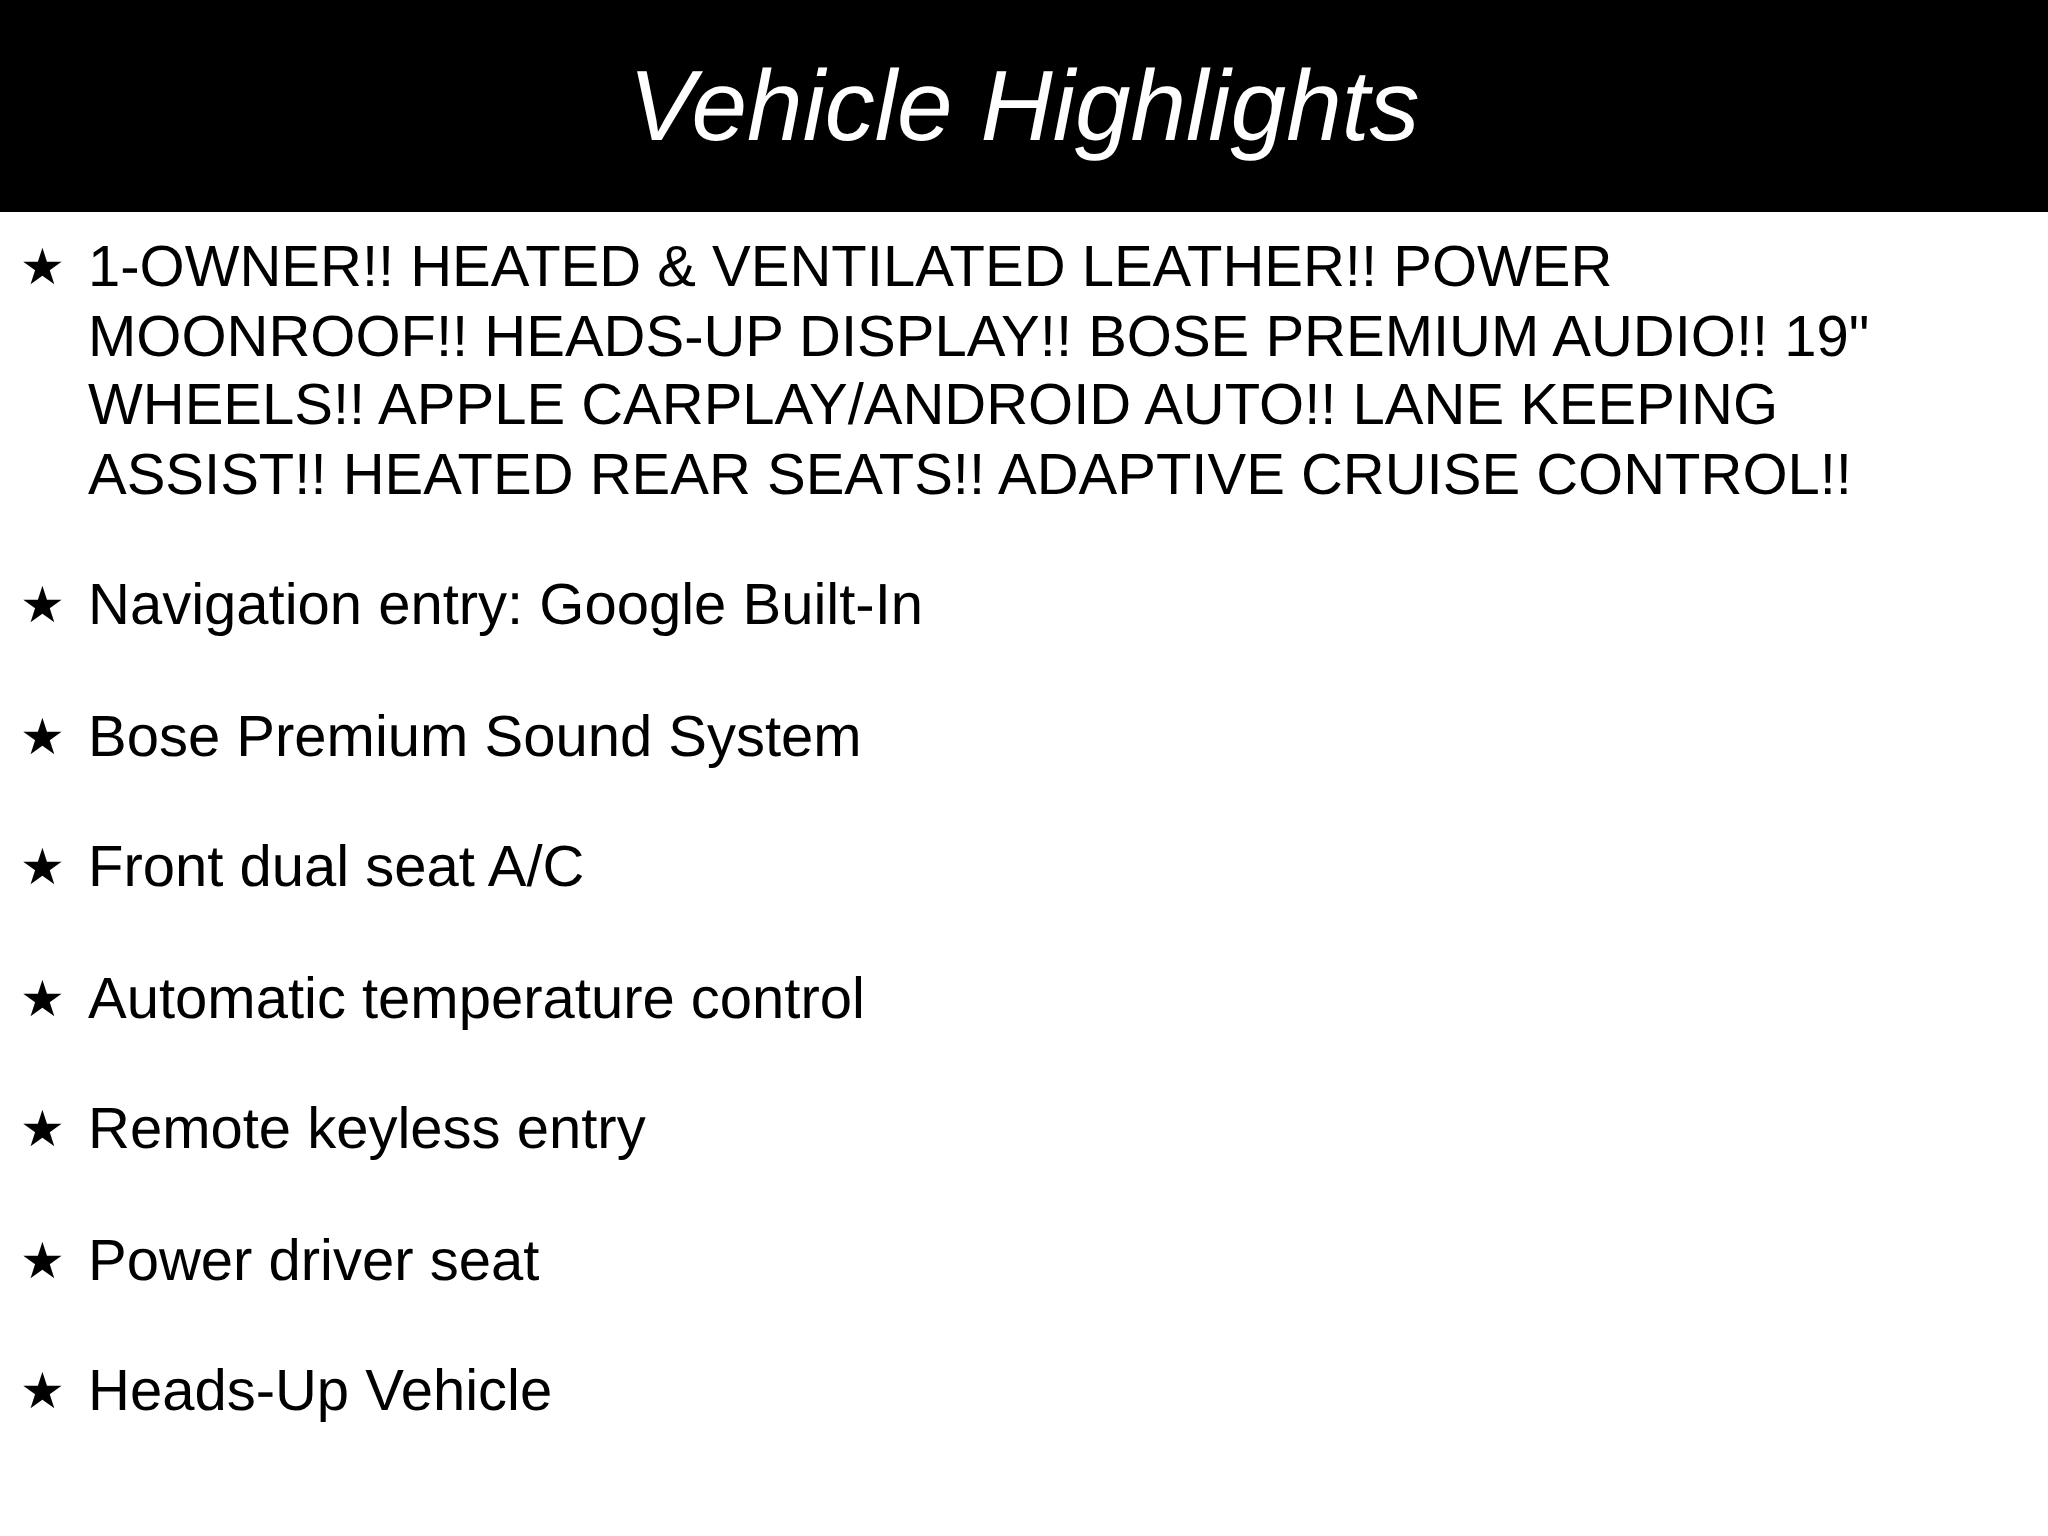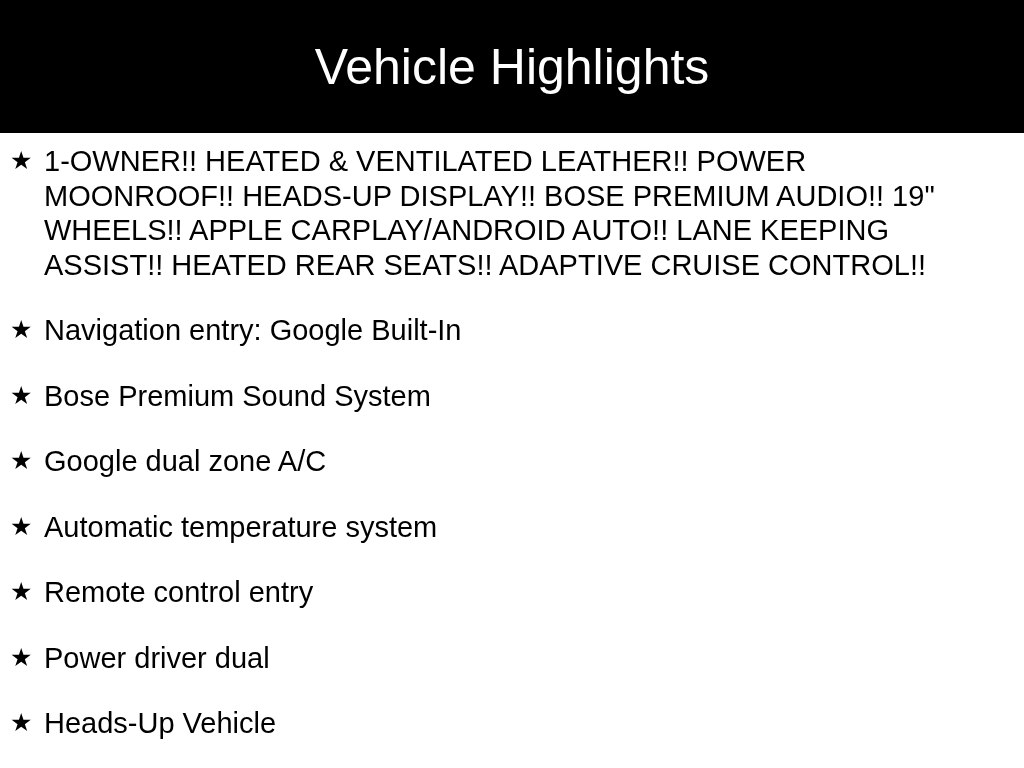--- a/index.html
+++ b/index.html
@@ -13,25 +13,26 @@
     overflow: hidden;
     font-family: "Liberation Sans", sans-serif;
   }
   .slide {
     width: 1024px;
     height: 768px;
     position: relative;
   }
   .slide-header {
     width: 100%;
-    height: 133px;
+    height: 106px;
     background: #000000;
     display: flex;
     align-items: center;
     justify-content: center;
+    font-style: italic;
   }
   .slide-title {
     color: #ffffff;
     font-size: 50px;
     font-weight: 400;
     letter-spacing: 0px;
     margin: 0;
     font-family: "Liberation Sans", sans-serif;
   }
   .slide-body {
@@ -86,36 +87,36 @@
           <span class="text">Navigation entry: Google Built-In</span>
         </li>
 
         <li class="bullet">
           <span class="star">★</span>
           <span class="text">Bose Premium Sound System</span>
         </li>
 
         <li class="bullet">
           <span class="star">★</span>
-          <span class="text">Google dual zone A/C</span>
+          <span class="text">Front dual seat A/C</span>
         </li>
 
         <li class="bullet">
           <span class="star">★</span>
-          <span class="text">Automatic temperature system</span>
+          <span class="text">Automatic temperature control</span>
         </li>
 
         <li class="bullet">
           <span class="star">★</span>
-          <span class="text">Remote control entry</span>
+          <span class="text">Remote keyless entry</span>
         </li>
 
         <li class="bullet">
           <span class="star">★</span>
-          <span class="text">Power driver dual</span>
+          <span class="text">Power driver seat</span>
         </li>
 
         <li class="bullet">
           <span class="star">★</span>
           <span class="text">Heads-Up Vehicle</span>
         </li>
       </ul>
   </div>
 </div>
 

